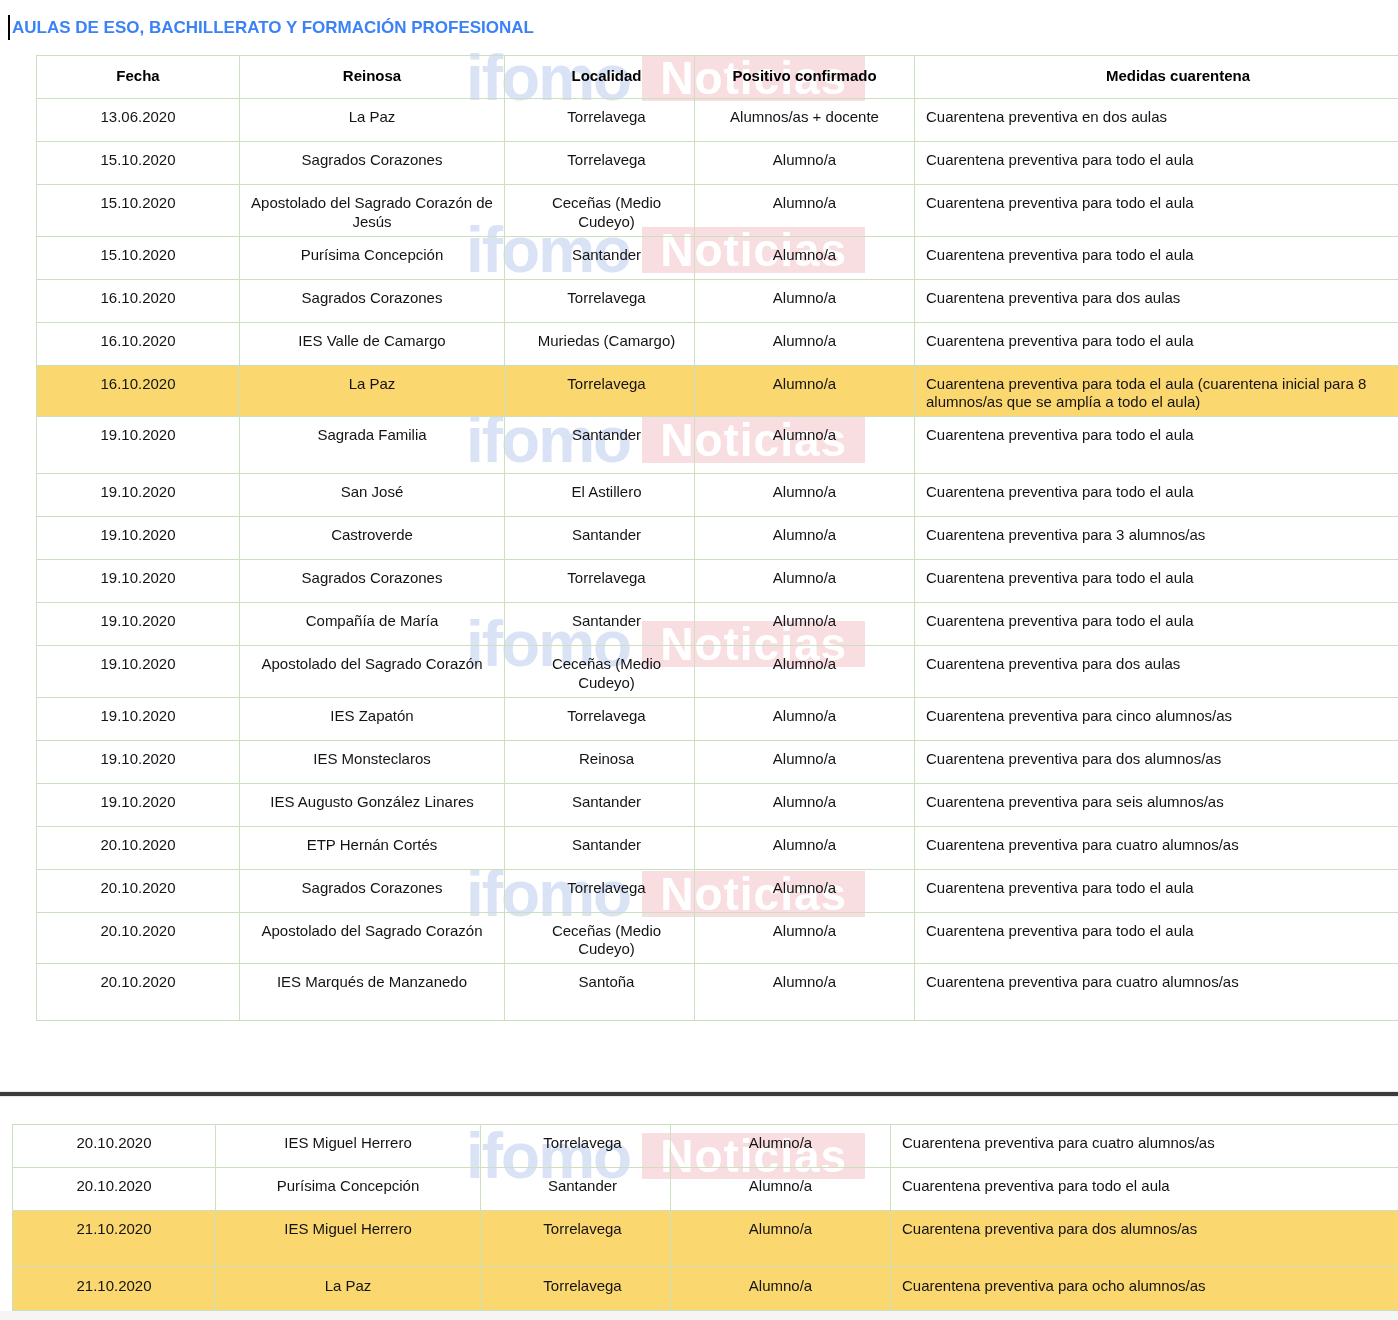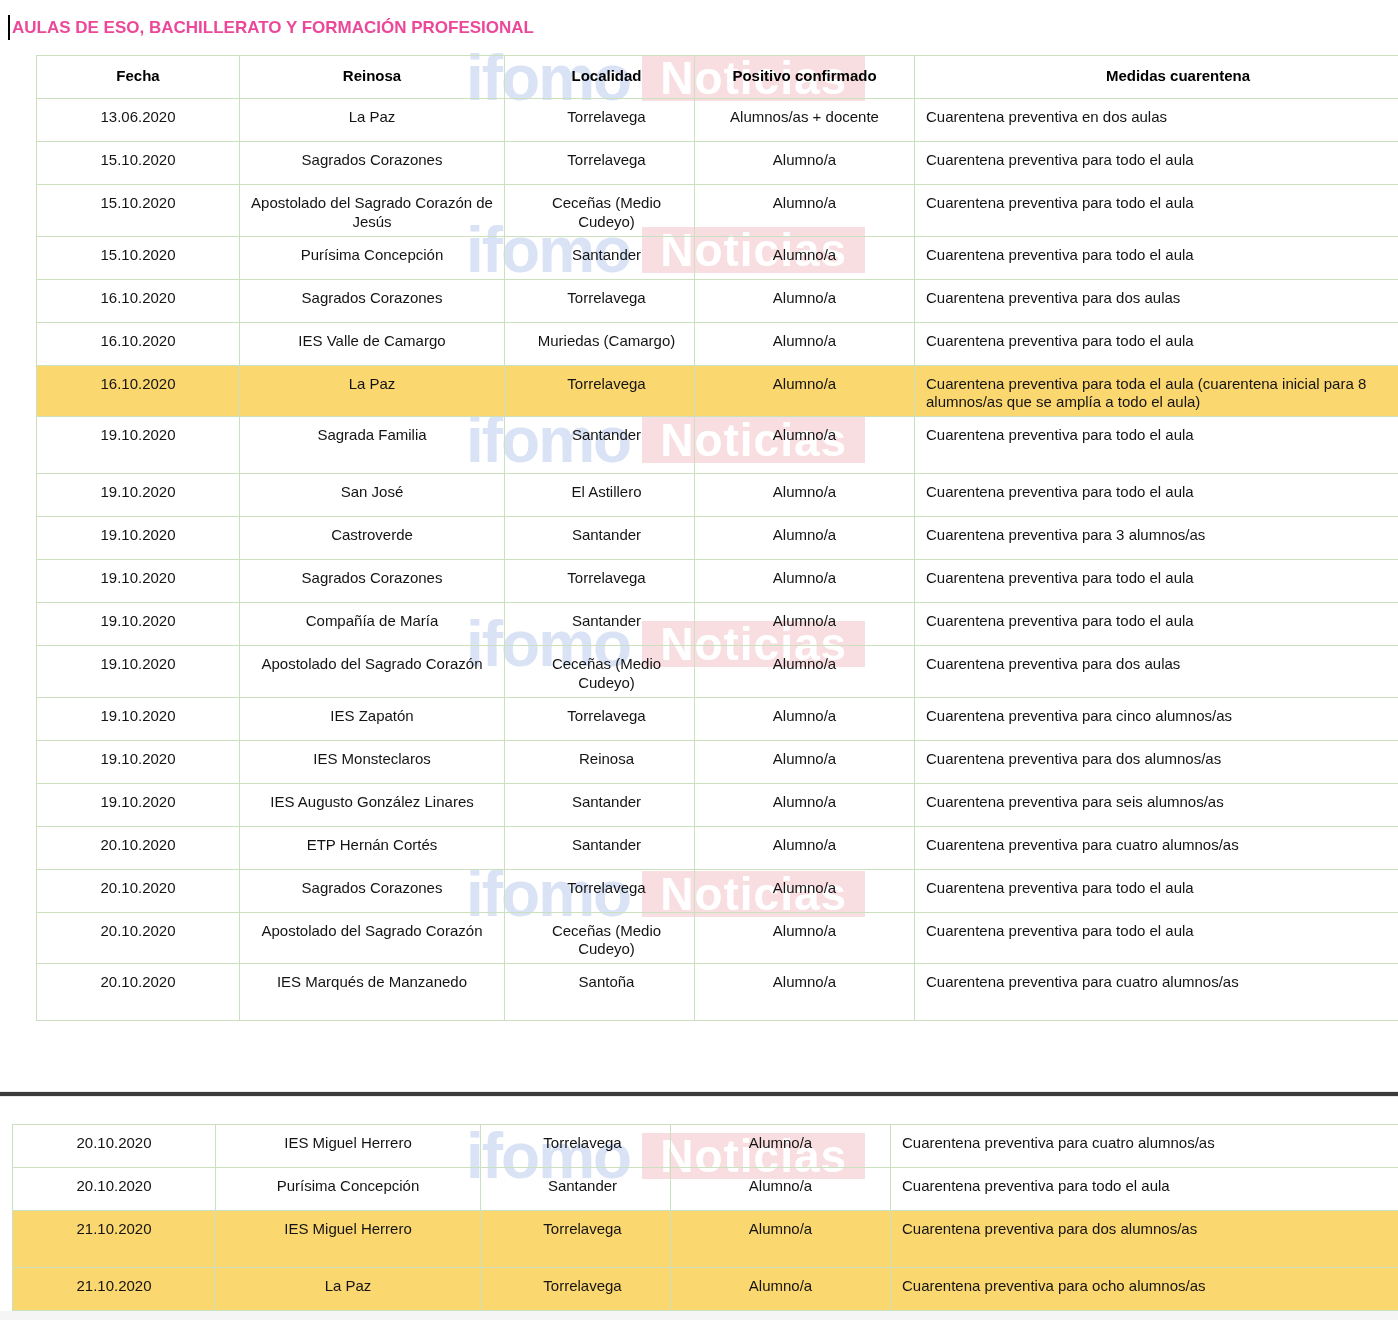--- a/index.html
+++ b/index.html
@@ -18,21 +18,21 @@
     color:var(--wm-brand,#d9e3f5); line-height:1;
   }
   .wm-badge {
     background:var(--wm-badge-bg,#f9dee1); color:var(--wm-badge-fg,#ffffff);
     font-size:46px; font-weight:bold; line-height:1; padding:0 18px; letter-spacing:1px;
   }
 
   
   .title-row { position:absolute; left:8px; top:15px; display:flex; align-items:center; z-index:2; }
   .caret { width:2px; height:25px; background:#000; margin-right:2px; flex:0 0 auto; }
-  h1 { margin:0; font-size:17px; font-weight:bold; color:#ec4899; }
+  h1 { margin:0; font-size:17px; font-weight:bold; color:#3b82f6; }
 
   
   .tbl {
     position:absolute; left:12px; width:1374px; z-index:1;
     display:table; table-layout:fixed; border-collapse:collapse;
   }
   #tbl1 { top:55px;margin-left:24px; }
   #tbl2 { top:1124px; }
   .tr { display:table-row; height:43px; }
   .tr.tall { height:57px; }

